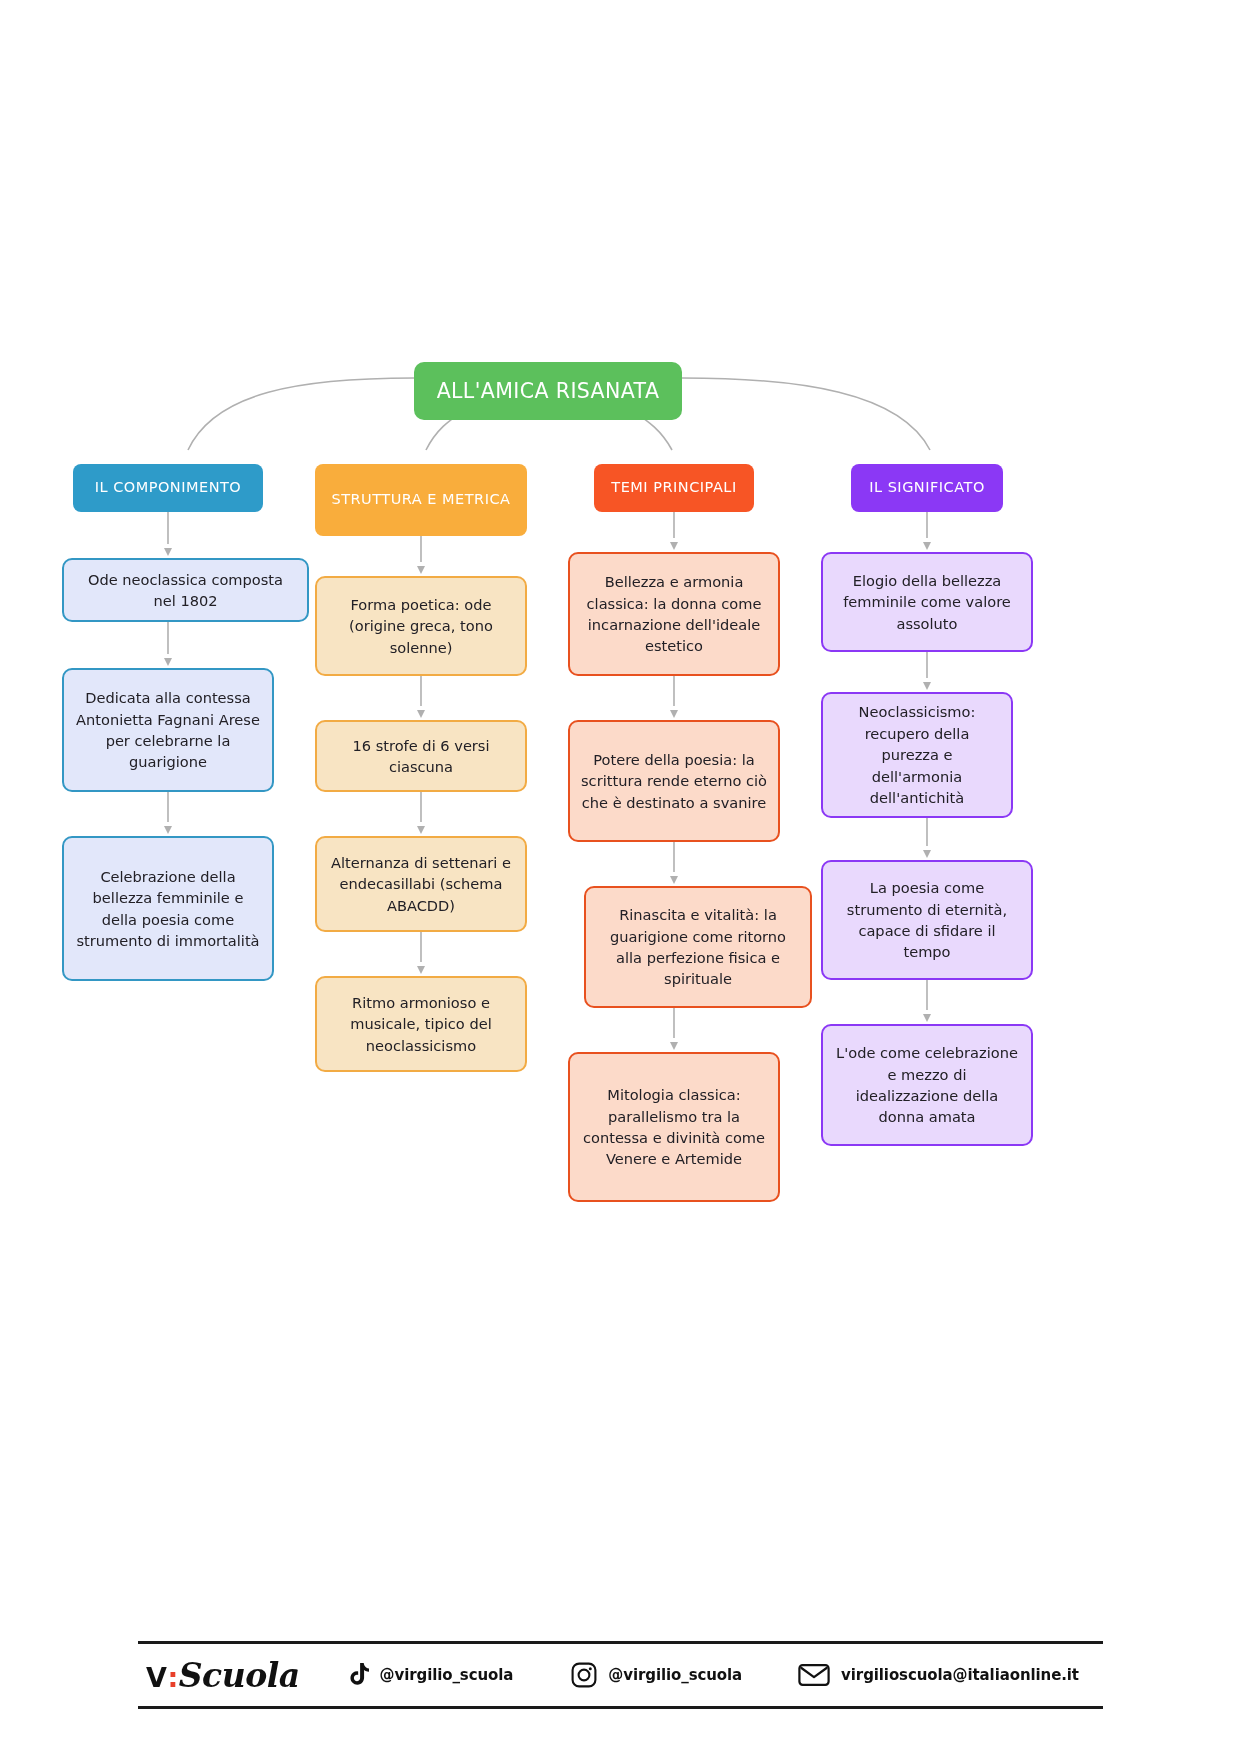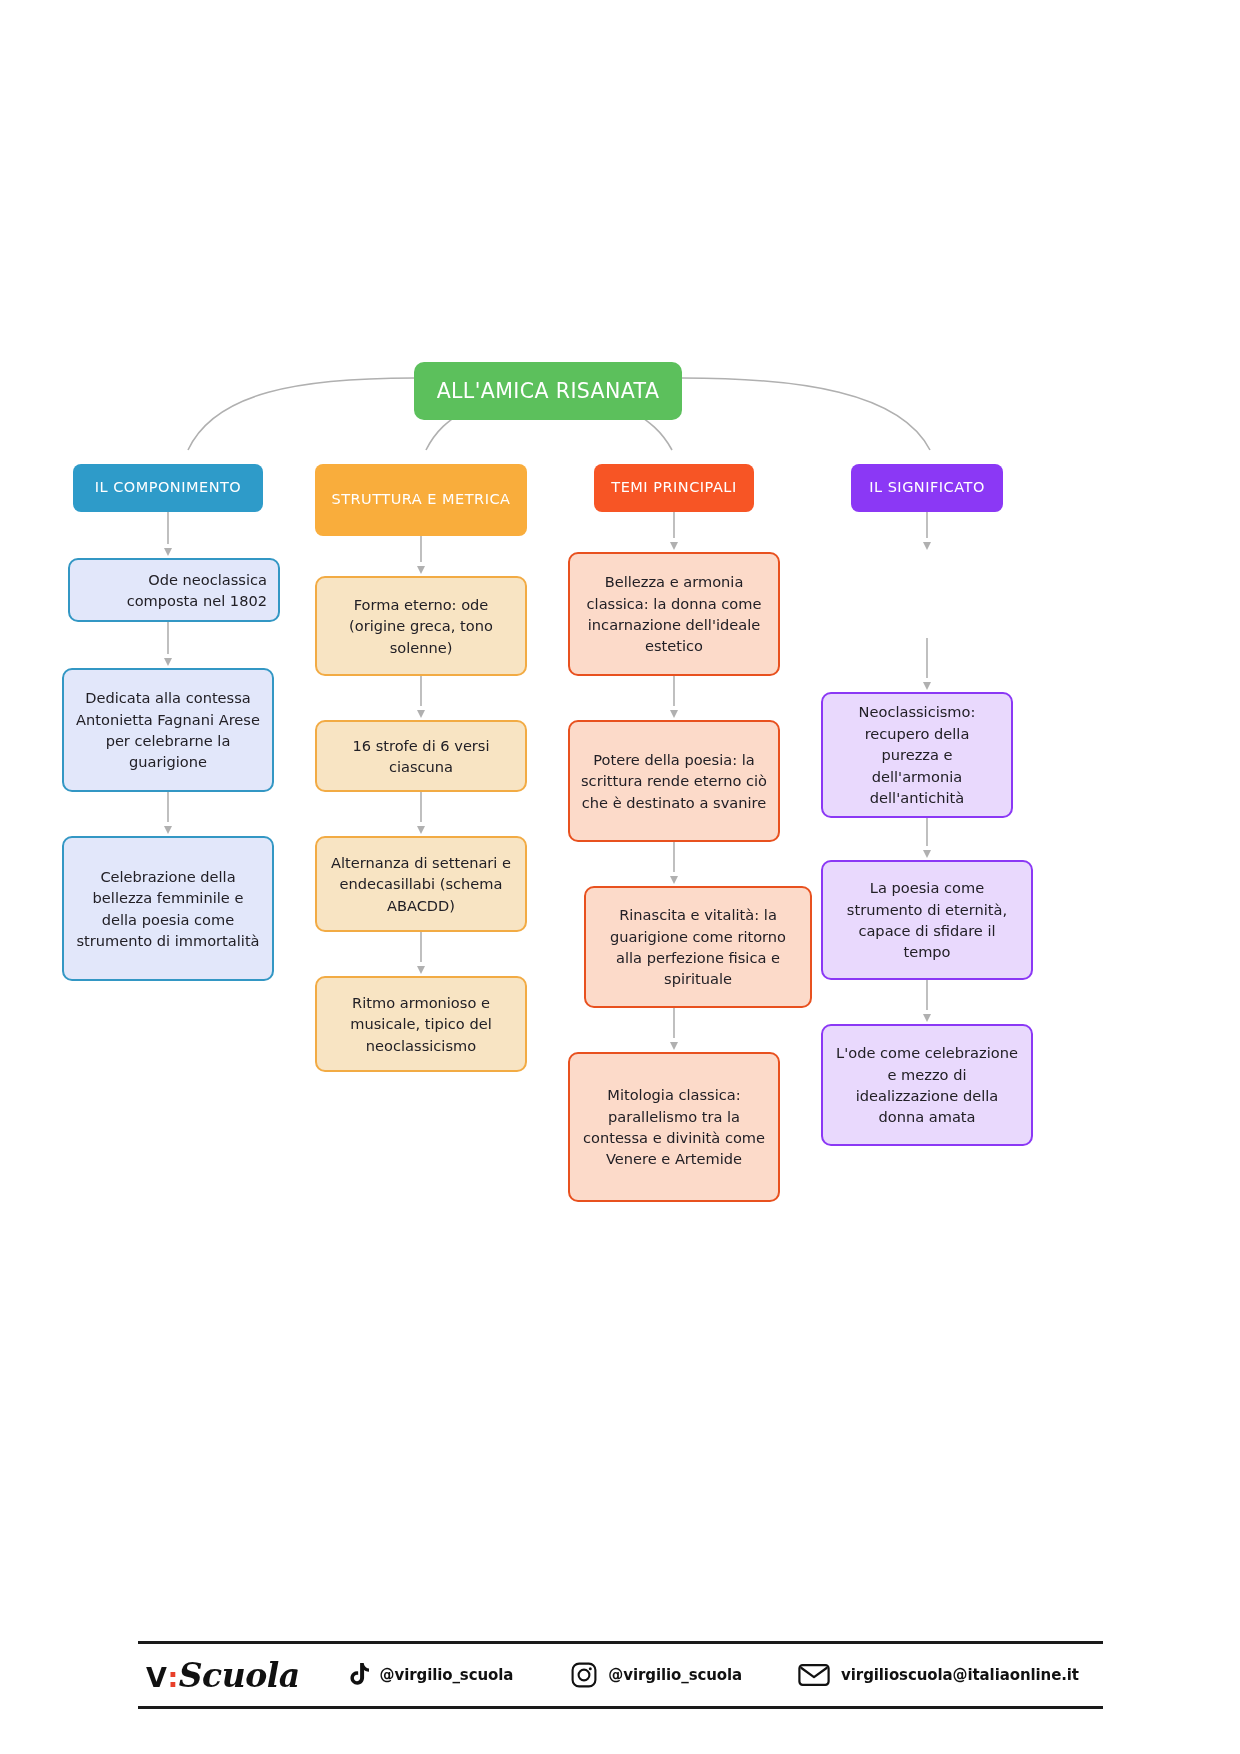--- a/index.html
+++ b/index.html
@@ -198,36 +198,36 @@
   </svg>
 
   <div class="node root" style="left:414px; top:348px; width:268px; height:58px;">
     <span>ALL'AMICA RISANATA</span>
   </div>
 
   <div class="node cat cat-blue" style="left:73px; top:450px; width:190px; height:48px;">
     <span>IL COMPONIMENTO</span>
   </div>
 
-  <div class="node leaf leaf-blue" style="left:68px; top:544px; width:212px; height:64px;text-align:right;">
+  <div class="node leaf leaf-blue" style="left:62px; top:544px; width:247px; height:64px;">
     <span>Ode neoclassica composta nel 1802</span>
   </div>
   <div class="node leaf leaf-blue" style="left:62px; top:654px; width:212px; height:124px;">
     <span>Dedicata alla contessa Antonietta Fagnani Arese per celebrarne la guarigione</span>
   </div>
   <div class="node leaf leaf-blue" style="left:62px; top:822px; width:212px; height:145px;">
     <span>Celebrazione della bellezza femminile e della poesia come strumento di immortalità</span>
   </div>
 
   <div class="node cat cat-orange" style="left:315px; top:450px; width:212px; height:72px;">
     <span>STRUTTURA E METRICA</span>
   </div>
 
   <div class="node leaf leaf-orange" style="left:315px; top:562px; width:212px; height:100px;">
-    <span>Forma eterno: ode (origine greca, tono solenne)</span>
+    <span>Forma poetica: ode (origine greca, tono solenne)</span>
   </div>
   <div class="node leaf leaf-orange" style="left:315px; top:706px; width:212px; height:72px;">
     <span>16 strofe di 6 versi ciascuna</span>
   </div>
   <div class="node leaf leaf-orange" style="left:315px; top:822px; width:212px; height:96px;">
     <span>Alternanza di settenari e endecasillabi (schema ABACDD)</span>
   </div>
   <div class="node leaf leaf-orange" style="left:315px; top:962px; width:212px; height:96px;">
     <span>Ritmo armonioso e musicale, tipico del neoclassicismo</span>
   </div>
@@ -246,20 +246,23 @@
     <span>Rinascita e vitalità: la guarigione come ritorno alla perfezione fisica e spirituale</span>
   </div>
   <div class="node leaf leaf-red" style="left:568px; top:1038px; width:212px; height:150px;">
     <span>Mitologia classica: parallelismo tra la contessa e divinità come Venere e Artemide</span>
   </div>
 
   <div class="node cat cat-purple" style="left:851px; top:450px; width:152px; height:48px;">
     <span>IL SIGNIFICATO</span>
   </div>
 
+  <div class="node leaf leaf-purple" style="left:821px; top:538px; width:212px; height:100px;">
+    <span>Elogio della bellezza femminile come valore assoluto</span>
+  </div>
   <div class="node leaf leaf-purple" style="left:821px; top:678px; width:192px; height:126px;">
     <span>Neoclassicismo: recupero della purezza e dell'armonia dell'antichità</span>
   </div>
   <div class="node leaf leaf-purple" style="left:821px; top:846px; width:212px; height:120px;">
     <span>La poesia come strumento di eternità, capace di sfidare il tempo</span>
   </div>
   <div class="node leaf leaf-purple" style="left:821px; top:1010px; width:212px; height:122px;">
     <span>L'ode come celebrazione e mezzo di idealizzazione della donna amata</span>
   </div>
 

